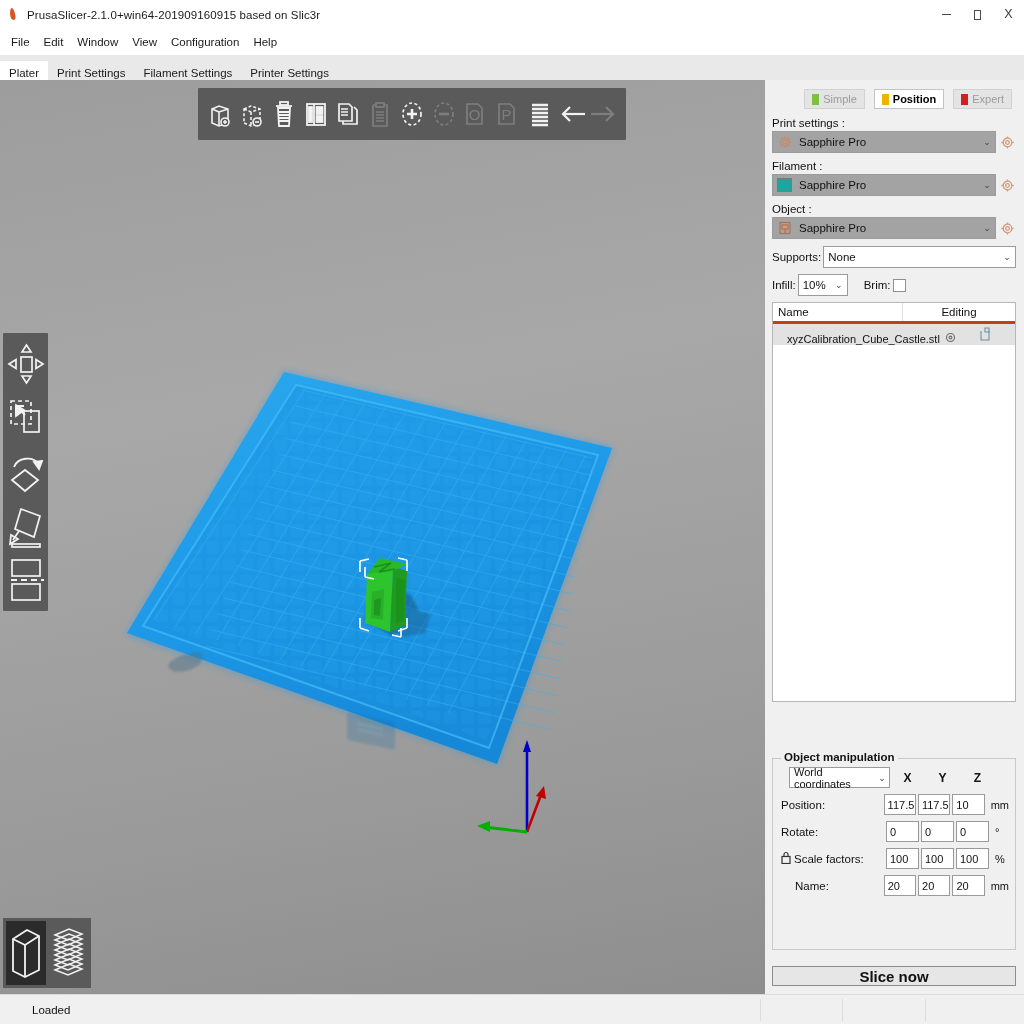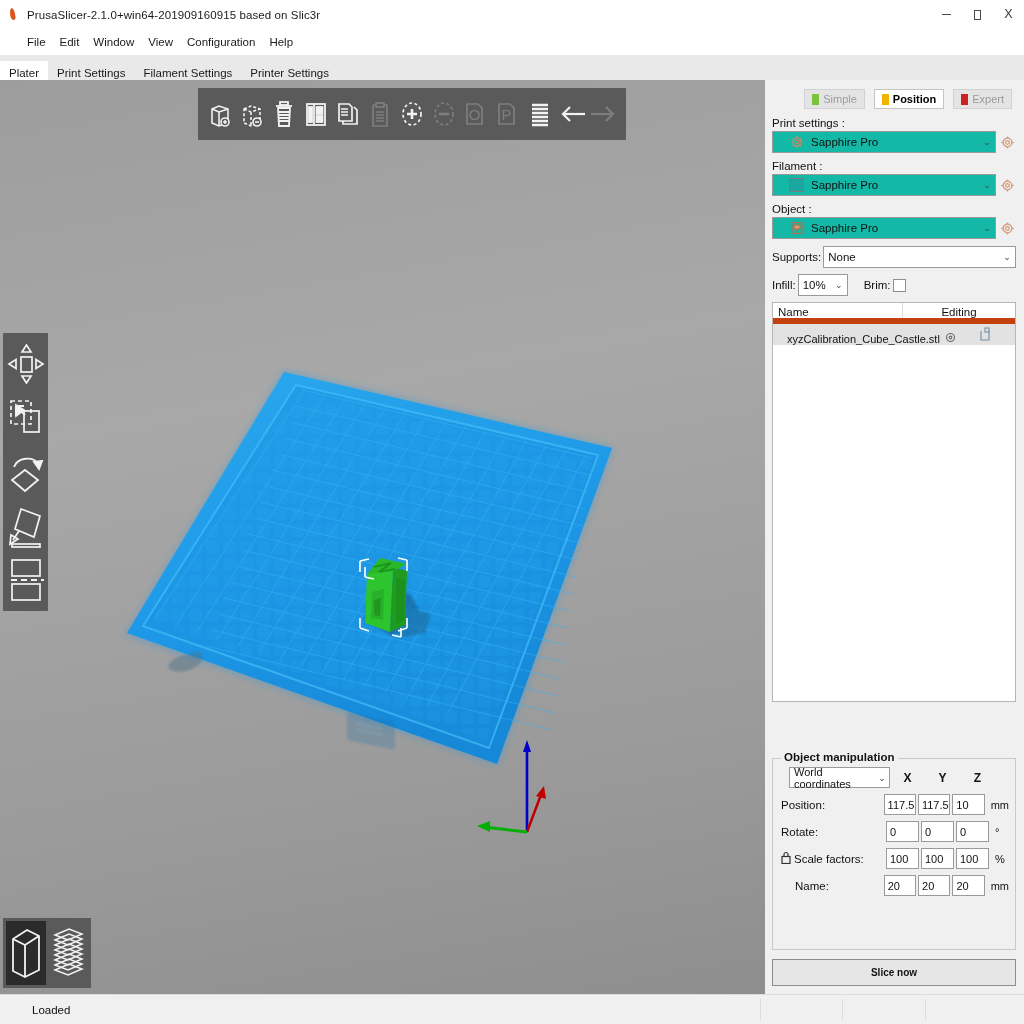--- a/index.html
+++ b/index.html
@@ -28,21 +28,21 @@
     font-size: 12px; color: #333; background: transparent; border: 0;
     font-family: "Liberation Sans", sans-serif;
   }
   .tb-btn .mini { display: block; width: 9px; height: 1px; background: #4a4a4a; }
   .tb-btn .maxi { display: block; width: 7px; height: 10px; border: 1px solid #4a4a4a; }
   .tb-btn .clos { font-size: 12.5px; color: #3a3a3a; line-height: 1; }
 
   
   .menubar {
     position: absolute; left: 0; top: 29px; width: 1024px; height: 26px;
-    background: #ffffff; display: flex; align-items: center; padding-left: 20px;
+    background: #ffffff; display: flex; align-items: center; padding-left: 4px;
   }
   .menu-item { font-size: 11.5px; color: #1a1a1a; padding: 3px 7px; cursor: default; }
 
   
   .tabbar {
     position: absolute; left: 0; top: 55px; width: 1024px; height: 31px;
     background: #e9e9e9; display: flex; align-items: flex-end;
     border-bottom: 1px solid #cfcfcf;
   }
   .tab {
@@ -98,22 +98,22 @@
   .mode-btn {
     display: flex; align-items: center; gap: 4px; padding: 3px 7px;
     font-size: 11px; background: #e4e4e4; color: #9b9b9b; border: 1px solid #d2d2d2;
   }
   .mode-btn.active { background: #ffffff; color: #000; font-weight: bold; border-color: #c4c4c4; }
   .mode-sq { width: 7px; height: 11px; display: block; }
 
   .field-label { font-size: 11.5px; color: #111; margin: 0 0 2px 4px; }
   .combo-row { display: flex; align-items: center; gap: 3px; margin-bottom: 7px; padding-left: 4px; }
   .combo {
-    flex: 1; height: 22px; background: #14b8a6; border: 1px solid #9a9a9a;
-    display: flex; align-items: center; position: relative; padding-left: 15px;
+    flex: 1; height: 22px; background: #a3a3a3; border: 1px solid #9a9a9a;
+    display: flex; align-items: center; position: relative; padding-left: 3px;
   }
   .combo .cicon { width: 17px; height: 17px; flex: none; display: flex; align-items: center; justify-content: center; }
   .combo .ctext { font-size: 11.5px; color: #111; padding-left: 6px; flex: 1; }
   .combo .carrow { width: 16px; text-align: center; font-size: 9px; color: #444; }
   .gear-btn { width: 17px; height: 17px; flex: none; display: flex; align-items: center; justify-content: center; }
   .swatch { width: 15px; height: 14px; border: 1px solid #7a7a7a; }
 
   .inline-row { display: flex; align-items: center; gap: 2px; padding-left: 4px; margin-bottom: 6px; }
   .inline-lab { font-size: 11.5px; color: #111; }
   .sel-sm {
@@ -121,21 +121,21 @@
     font-size: 11.5px; color: #111; padding-left: 4px;
   }
   .sel-sm .carrow { width: 16px; text-align: center; font-size: 9px; color: #444; margin-left: auto; }
   .chk { width: 13px; height: 13px; background: #fff; border: 1px solid #8f8f8f; display: inline-block; }
 
   
   .objlist {
     margin: 5px 0 0 4px; background: #fff; border: 1px solid #b6b6b6;
     height: 400px; display: flex; flex-direction: column;
   }
-  .ol-head { display: flex; height: 21px; border-bottom: 6px solid #c2410c; background: #fff; }
+  .ol-head { display: flex; height: 21px; border-bottom: 3px solid #c2410c; background: #fff; }
   .ol-h-name { flex: 1; font-size: 11.5px; color: #111; padding: 3px 0 0 5px; border-right: 1px solid #dcdcdc; }
   .ol-h-edit { width: 112px; font-size: 11.5px; color: #111; padding-top: 3px; text-align: center; }
   .ol-row { display: flex; height: 21px; background: #e2e2e2; align-items: flex-end; }
   .ol-name { flex: 1; font-size: 11px; color: #111; padding-left: 14px; display: flex; align-items: center; gap: 5px; }
   .ol-edit { width: 112px; display: flex; justify-content: center; align-items: center; }
 
   
   .objman {
     position: absolute; left: 7px; right: 8px; top: 678px; height: 192px;
     border: 1px solid #c8c8c8; padding: 8px 6px 0 8px;
@@ -155,24 +155,24 @@
   .om-lab { width: 105px; font-size: 11.5px; color: #111; display: flex; align-items: center; gap: 3px; }
   .om-lab.indent { padding-left: 14px; }
   .om-in {
     width: 33px; height: 21px; background: #fff; border: 1px solid #9a9a9a;
     font-size: 11px; color: #111; padding-left: 3px; display: flex; align-items: center;
     margin-right: 2px;
   }
   .om-unit { font-size: 11px; color: #111; padding-left: 4px; }
 
   .slice-btn {
-    position: absolute; left: 7px; right: 8px; bottom: 8px; height: 27px;
+    position: absolute; left: 7px; right: 8px; bottom: 8px; height: 20px;
     background: #e6e6e6; border: 1px solid #8d8d8d;
     display: flex; align-items: center; justify-content: center;
-    font-size: 10px; font-weight: bold; color: #111;
+    font-size: 15px; font-weight: bold; color: #111;
   }
 
   
   .statusbar {
     position: absolute; left: 0; top: 994px; width: 1024px; height: 30px;
     background: #f0f0f0; border-top: 1px solid #dcdcdc; display: flex; align-items: center;
   }
   .sb-text { font-size: 11.5px; color: #111; padding-left: 4px; margin-left: 28px; }
   .sb-seg { position: absolute; top: 4px; width: 1px; height: 22px; background: #dcdcdc; }
 </style>

